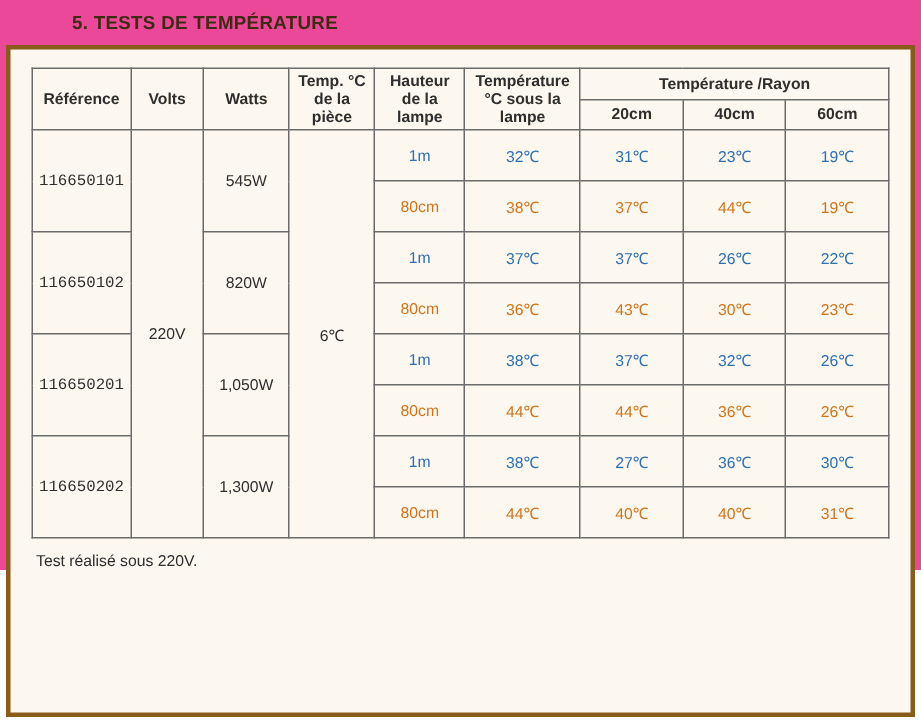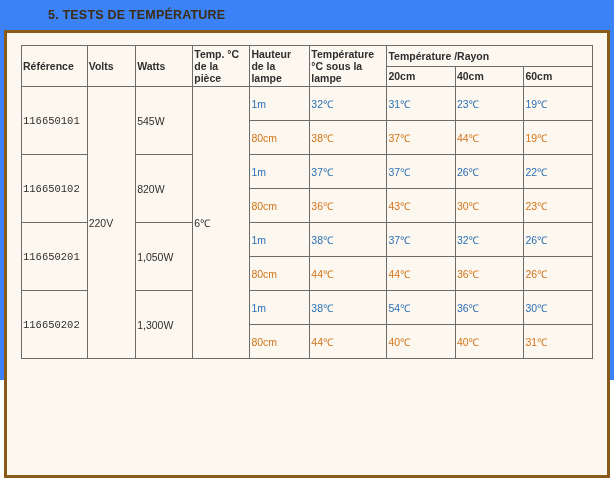--- a/index.html
+++ b/index.html
@@ -11,21 +11,21 @@
     height: 482px;
     background: #ffffff;
     font-family: "Liberation Sans", sans-serif;
     overflow: hidden;
   }
   .page {
     position: relative;
     width: 614px;
     height: 380px;
     box-sizing: border-box;
-    background: #3b82f6;
+    background: #ec4899;
   }
   .title {
     position: absolute;
     left: 48px;
     top: 8px;
     font-size: 12.5px;
     font-weight: bold;
     color: #3d2b14;
     letter-spacing: 0.2px;
   }
@@ -41,20 +41,21 @@
     padding: 12px 14px 10px 14px;
   }
   table.temps {
     width: 100%;
     border-collapse: collapse;
     table-layout: fixed;
     background: #fdf8ef;
   }
   table.temps td, table.temps th {
     border: 1px solid #6b6b6b;
+    text-align: center;
     vertical-align: middle;
     font-size: 10.5px;
     color: #2e2e2e;
     padding: 2px 1px;
   }
   thead td, thead th {
     font-weight: bold;
     font-size: 10.5px;
     color: #1f1f1f;
     line-height: 1.15;
@@ -206,30 +207,31 @@
           <td class="val">44℃</td>
           <td class="val">36℃</td>
           <td class="val">26℃</td>
         </tr>
 
         <tr class="row-1m">
           <td class="ref" rowspan="2">116650202</td>
           <td class="watts" rowspan="2">1,300W</td>
           <td class="h">1m</td>
           <td class="val">38℃</td>
-          <td class="val">54℃</td>
+          <td class="val">27℃</td>
           <td class="val">36℃</td>
           <td class="val">30℃</td>
         </tr>
         <tr class="row-80">
           <td class="h">80cm</td>
           <td class="val">44℃</td>
           <td class="val">40℃</td>
           <td class="val">40℃</td>
           <td class="val">31℃</td>
         </tr>
 
       </tbody>
     </table>
 
+    <div class="footnote">Test réalisé sous 220V.</div>
 
   </div>
 </div>
 
 </body></html>

